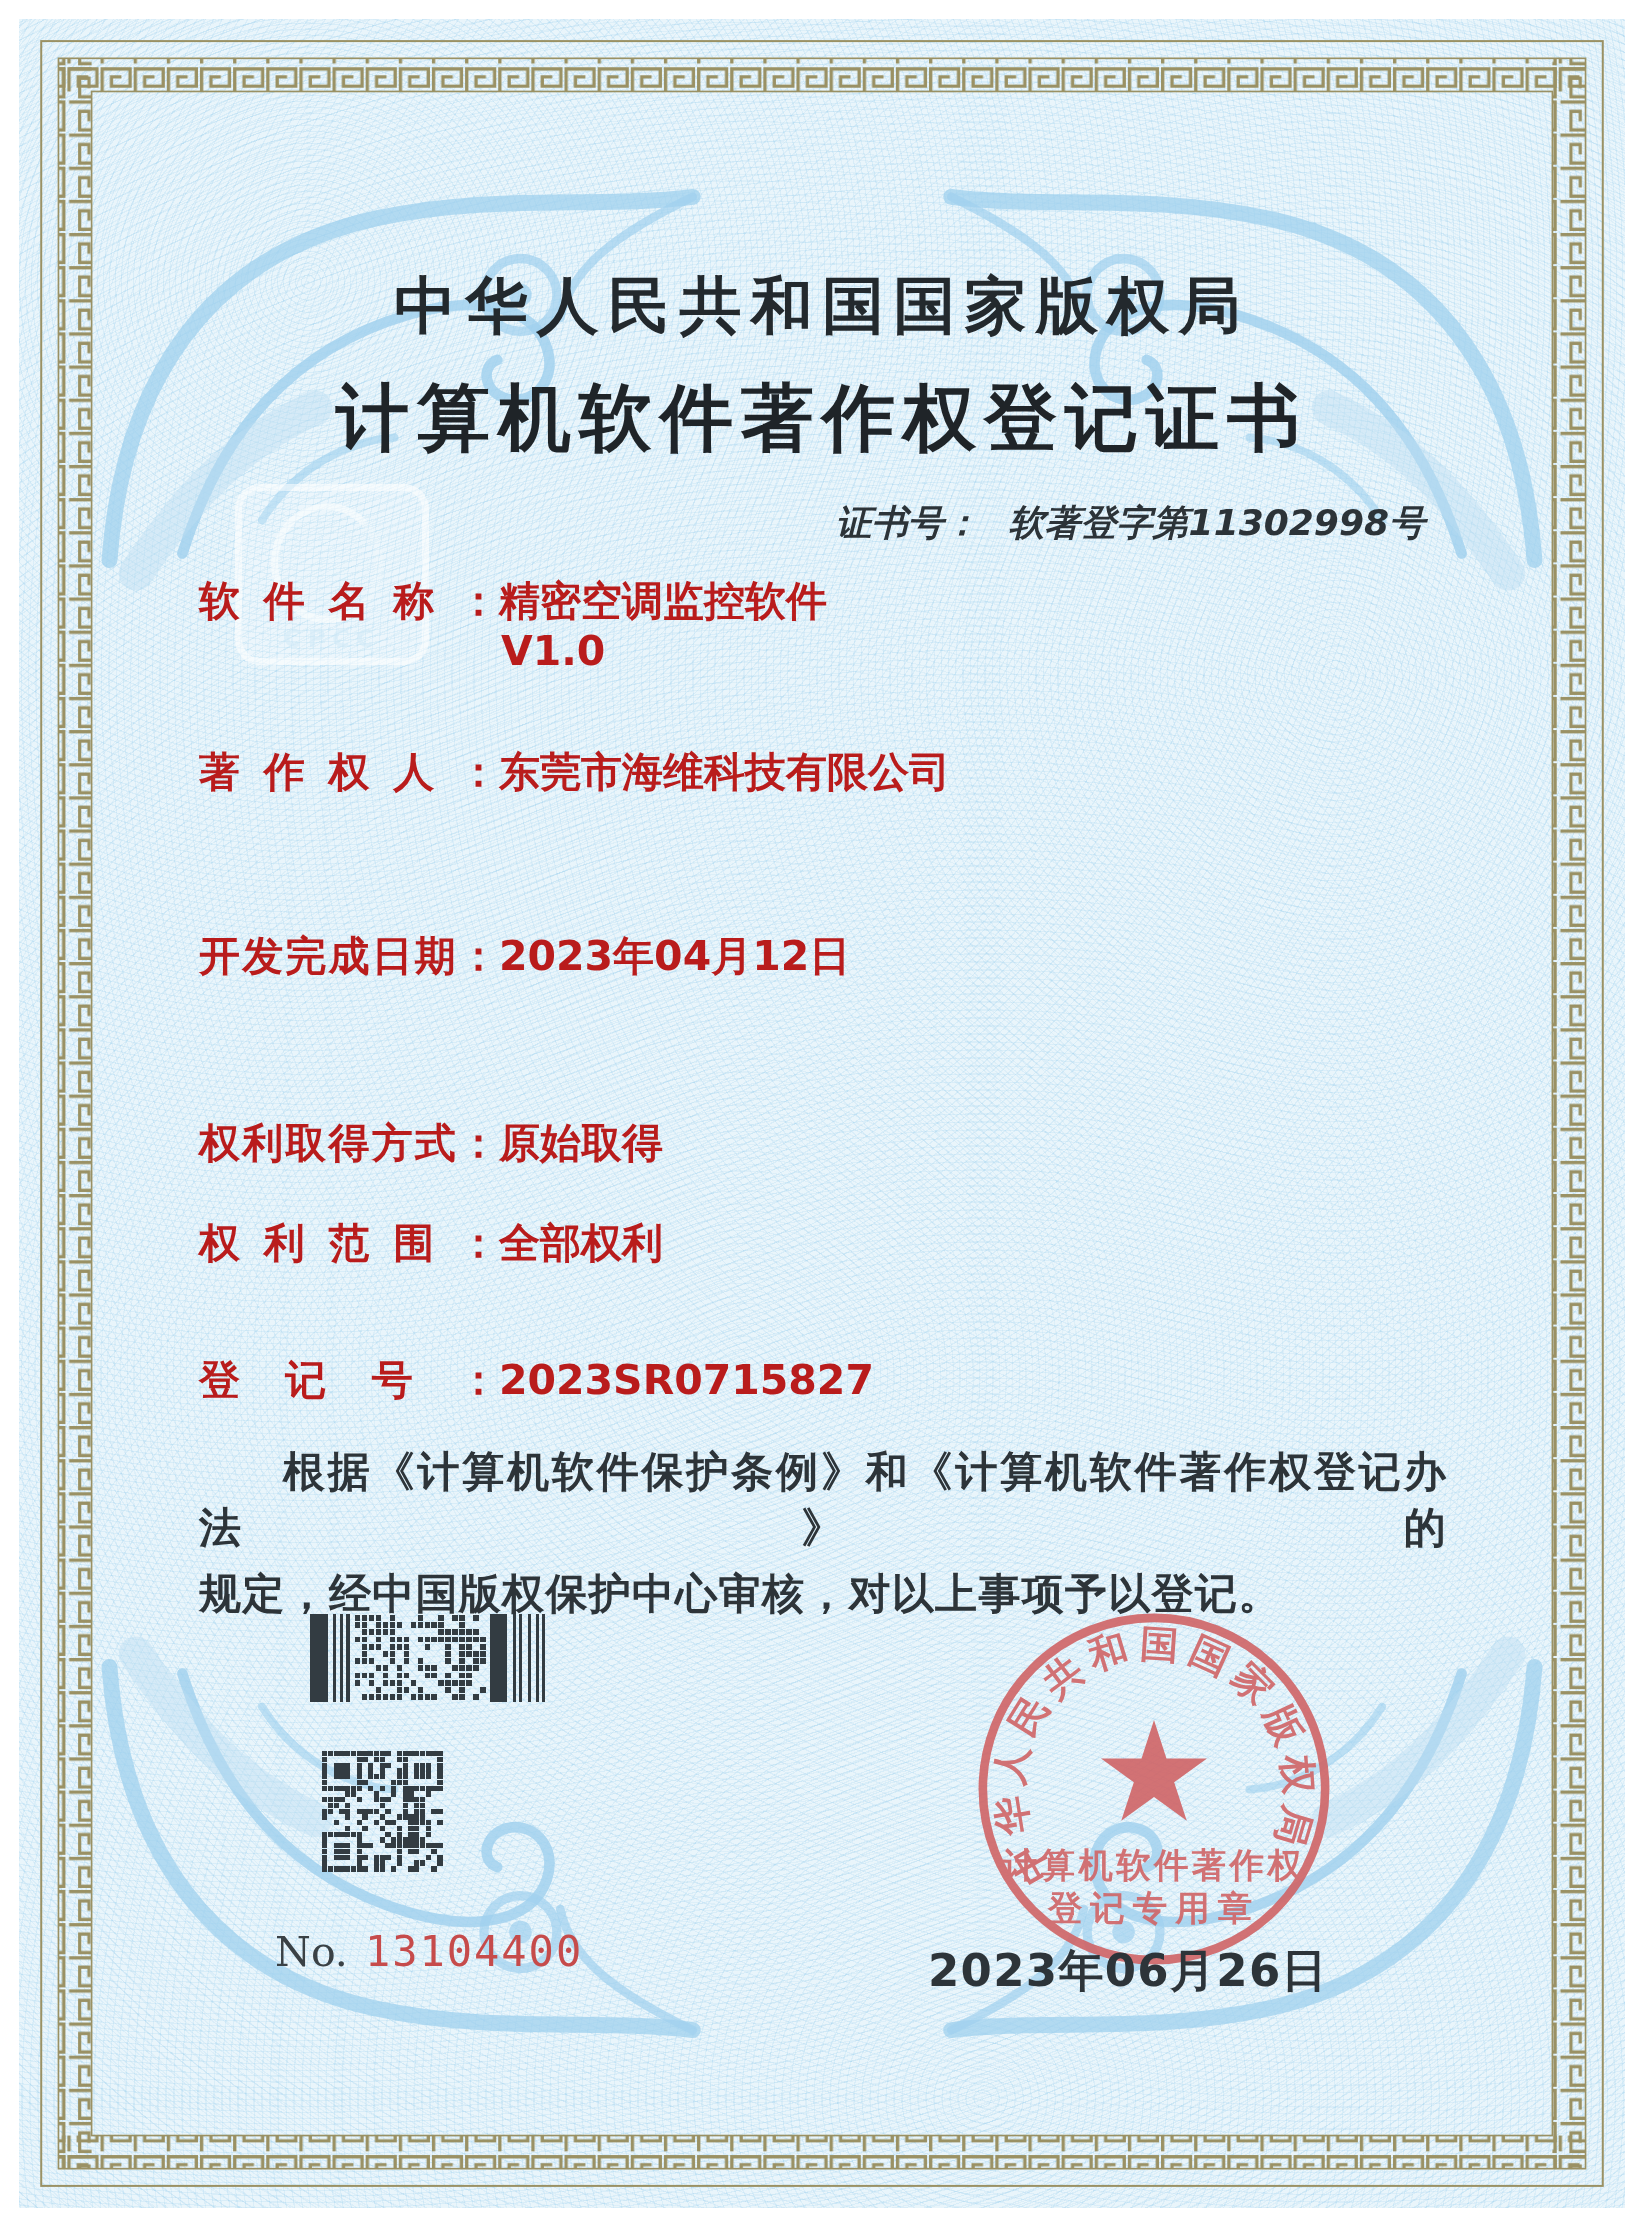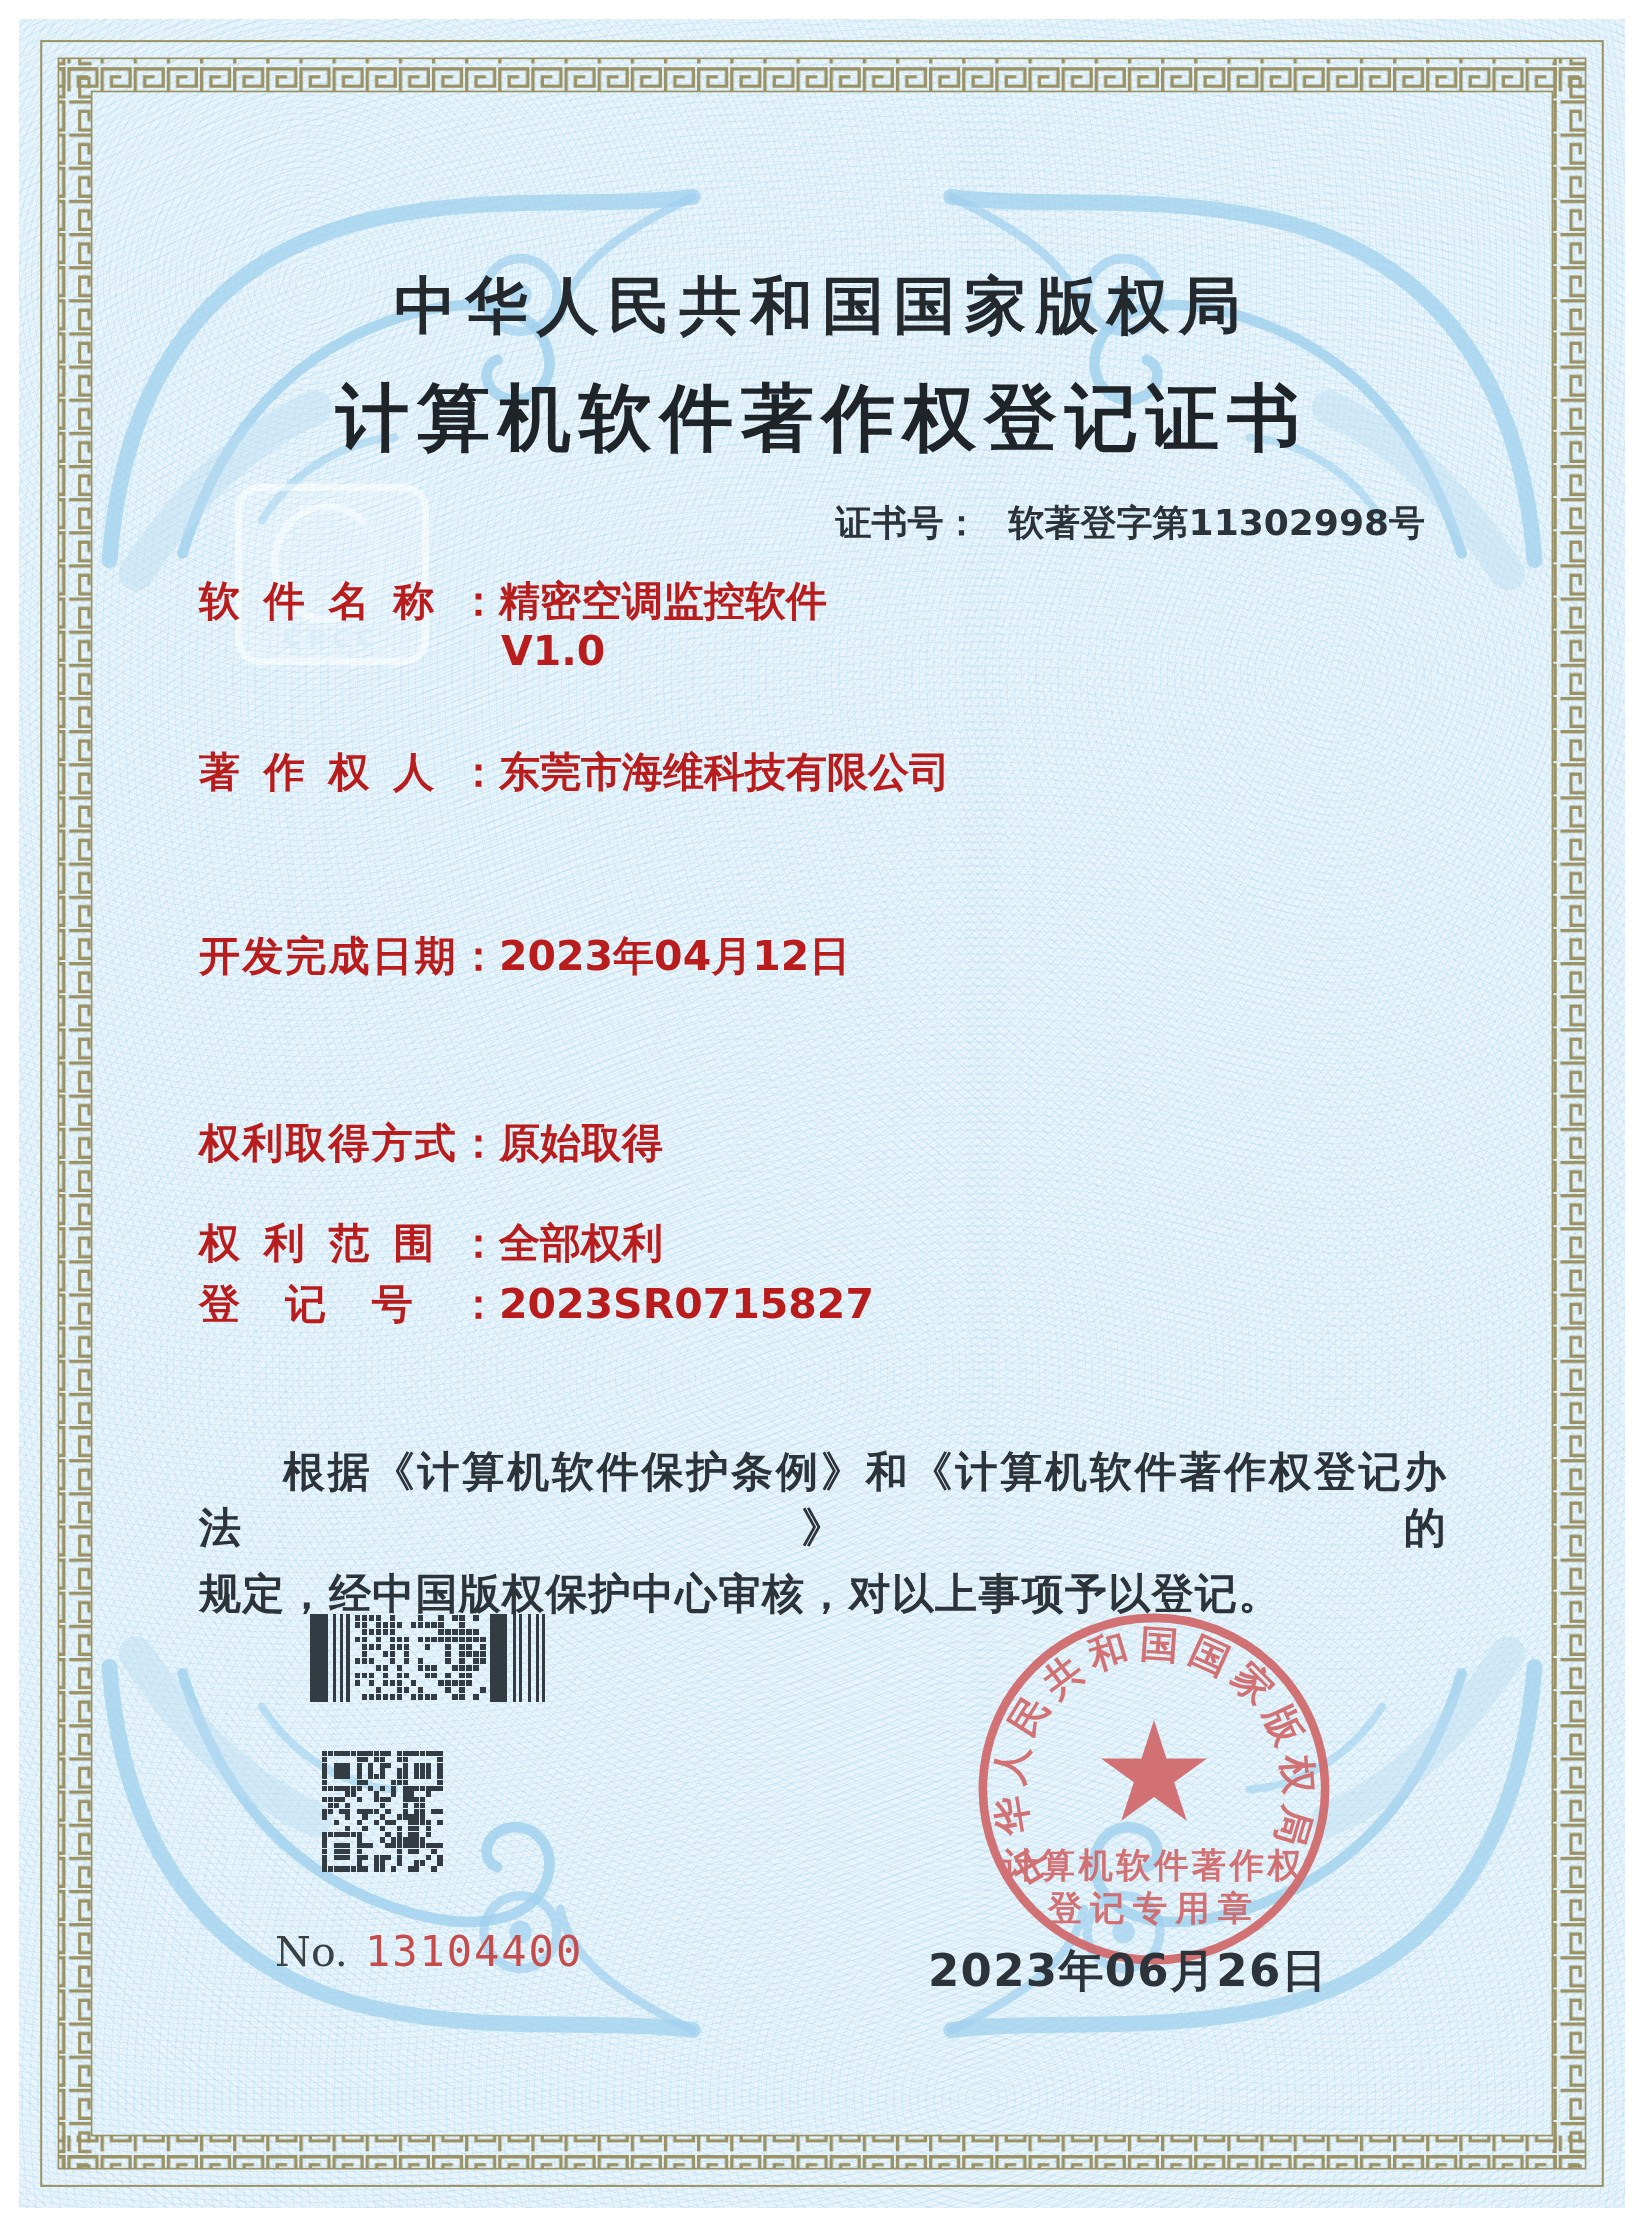--- a/index.html
+++ b/index.html
@@ -41,21 +41,21 @@
   .authority{
     position:absolute;left:0;right:0;top:264px;margin:0;
     text-align:center;font-size:62px;font-weight:700;letter-spacing:9.3px;color:#23292d;
   }
   .cert-title{
     position:absolute;left:0;right:0;top:370px;margin:0;
     text-align:center;font-size:73px;font-weight:800;letter-spacing:8px;color:#1f2428;
   }
   .certno-line{
     position:absolute;right:219px;top:499px;
-    font-size:36px;font-weight:700;color:#2c3338;white-space:nowrap;
+    font-size:36px;font-weight:700;color:#2c3338;white-space:nowrap;font-style:italic;
   }
   .certno-value{margin-left:29px;}
   .row{
     position:absolute;left:199px;
     font-size:41px;font-weight:700;line-height:1.16;color:#b91c1c;white-space:nowrap;
   }
   .row-label{
     display:inline-block;width:300px;
     text-align:justify;text-align-last:justify;
   }
@@ -138,21 +138,21 @@
   </div>
   <div class="row" style="top:933px">
     <span class="row-label">开发完成日期：</span><span class="row-value">2023年04月12日</span>
   </div>
   <div class="row" style="top:1220px">
     <span class="row-label">权利范围：</span><span class="row-value">全部权利</span>
   </div>
   <div class="row" style="top:1120px">
     <span class="row-label">权利取得方式：</span><span class="row-value">原始取得</span>
   </div>
-  <div class="row" style="top:1281px">
+  <div class="row" style="top:1357px">
     <span class="row-label">登记号：</span><span class="row-value">2023SR0715827</span>
   </div>
 
   <div class="statement-line l2">规定，经中国版权保护中心审核，对以上事项予以登记。</div>
   <div class="statement-line l1">根据《计算机软件保护条例》和《计算机软件著作权登记办法》的</div>
 
   <svg id="barcode" class="barcode" viewBox="0 0 355 132">
       <rect x="0" y="0" width="27" height="132" fill="#333c42"></rect>
       <rect x="35" y="0" width="5" height="132" fill="#333c42"></rect>
       <rect x="45" y="0" width="5" height="132" fill="#333c42"></rect>

